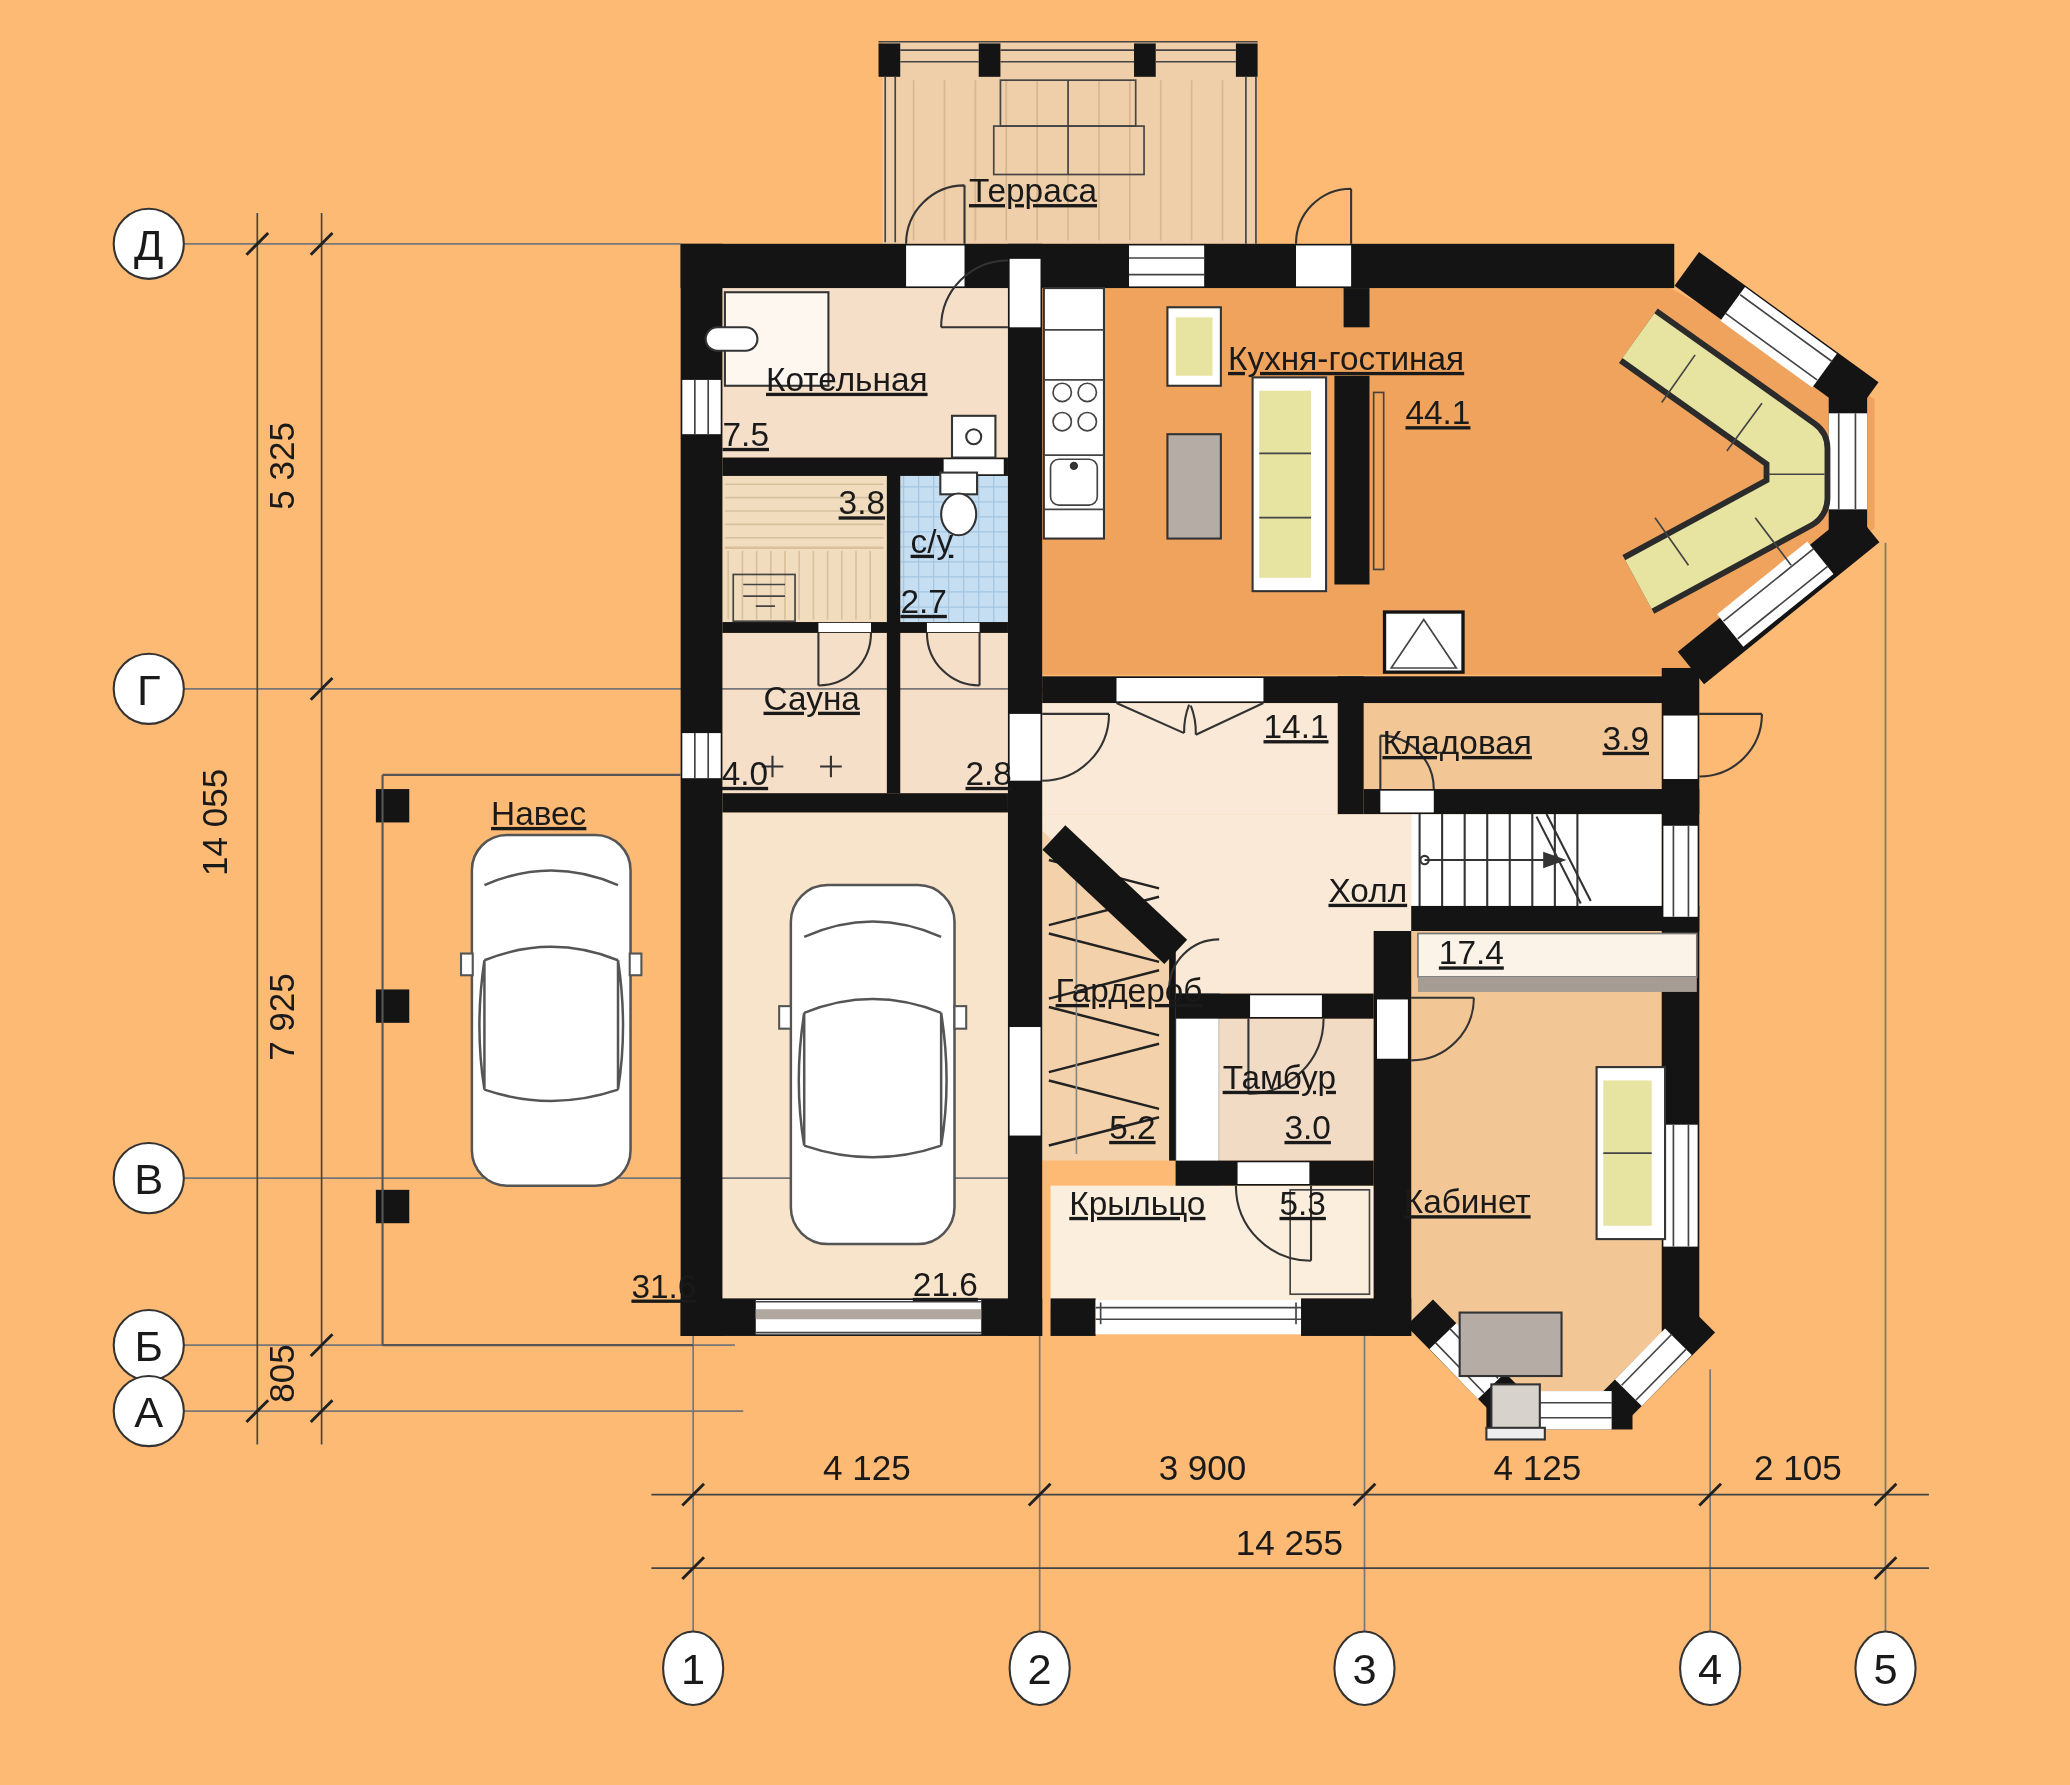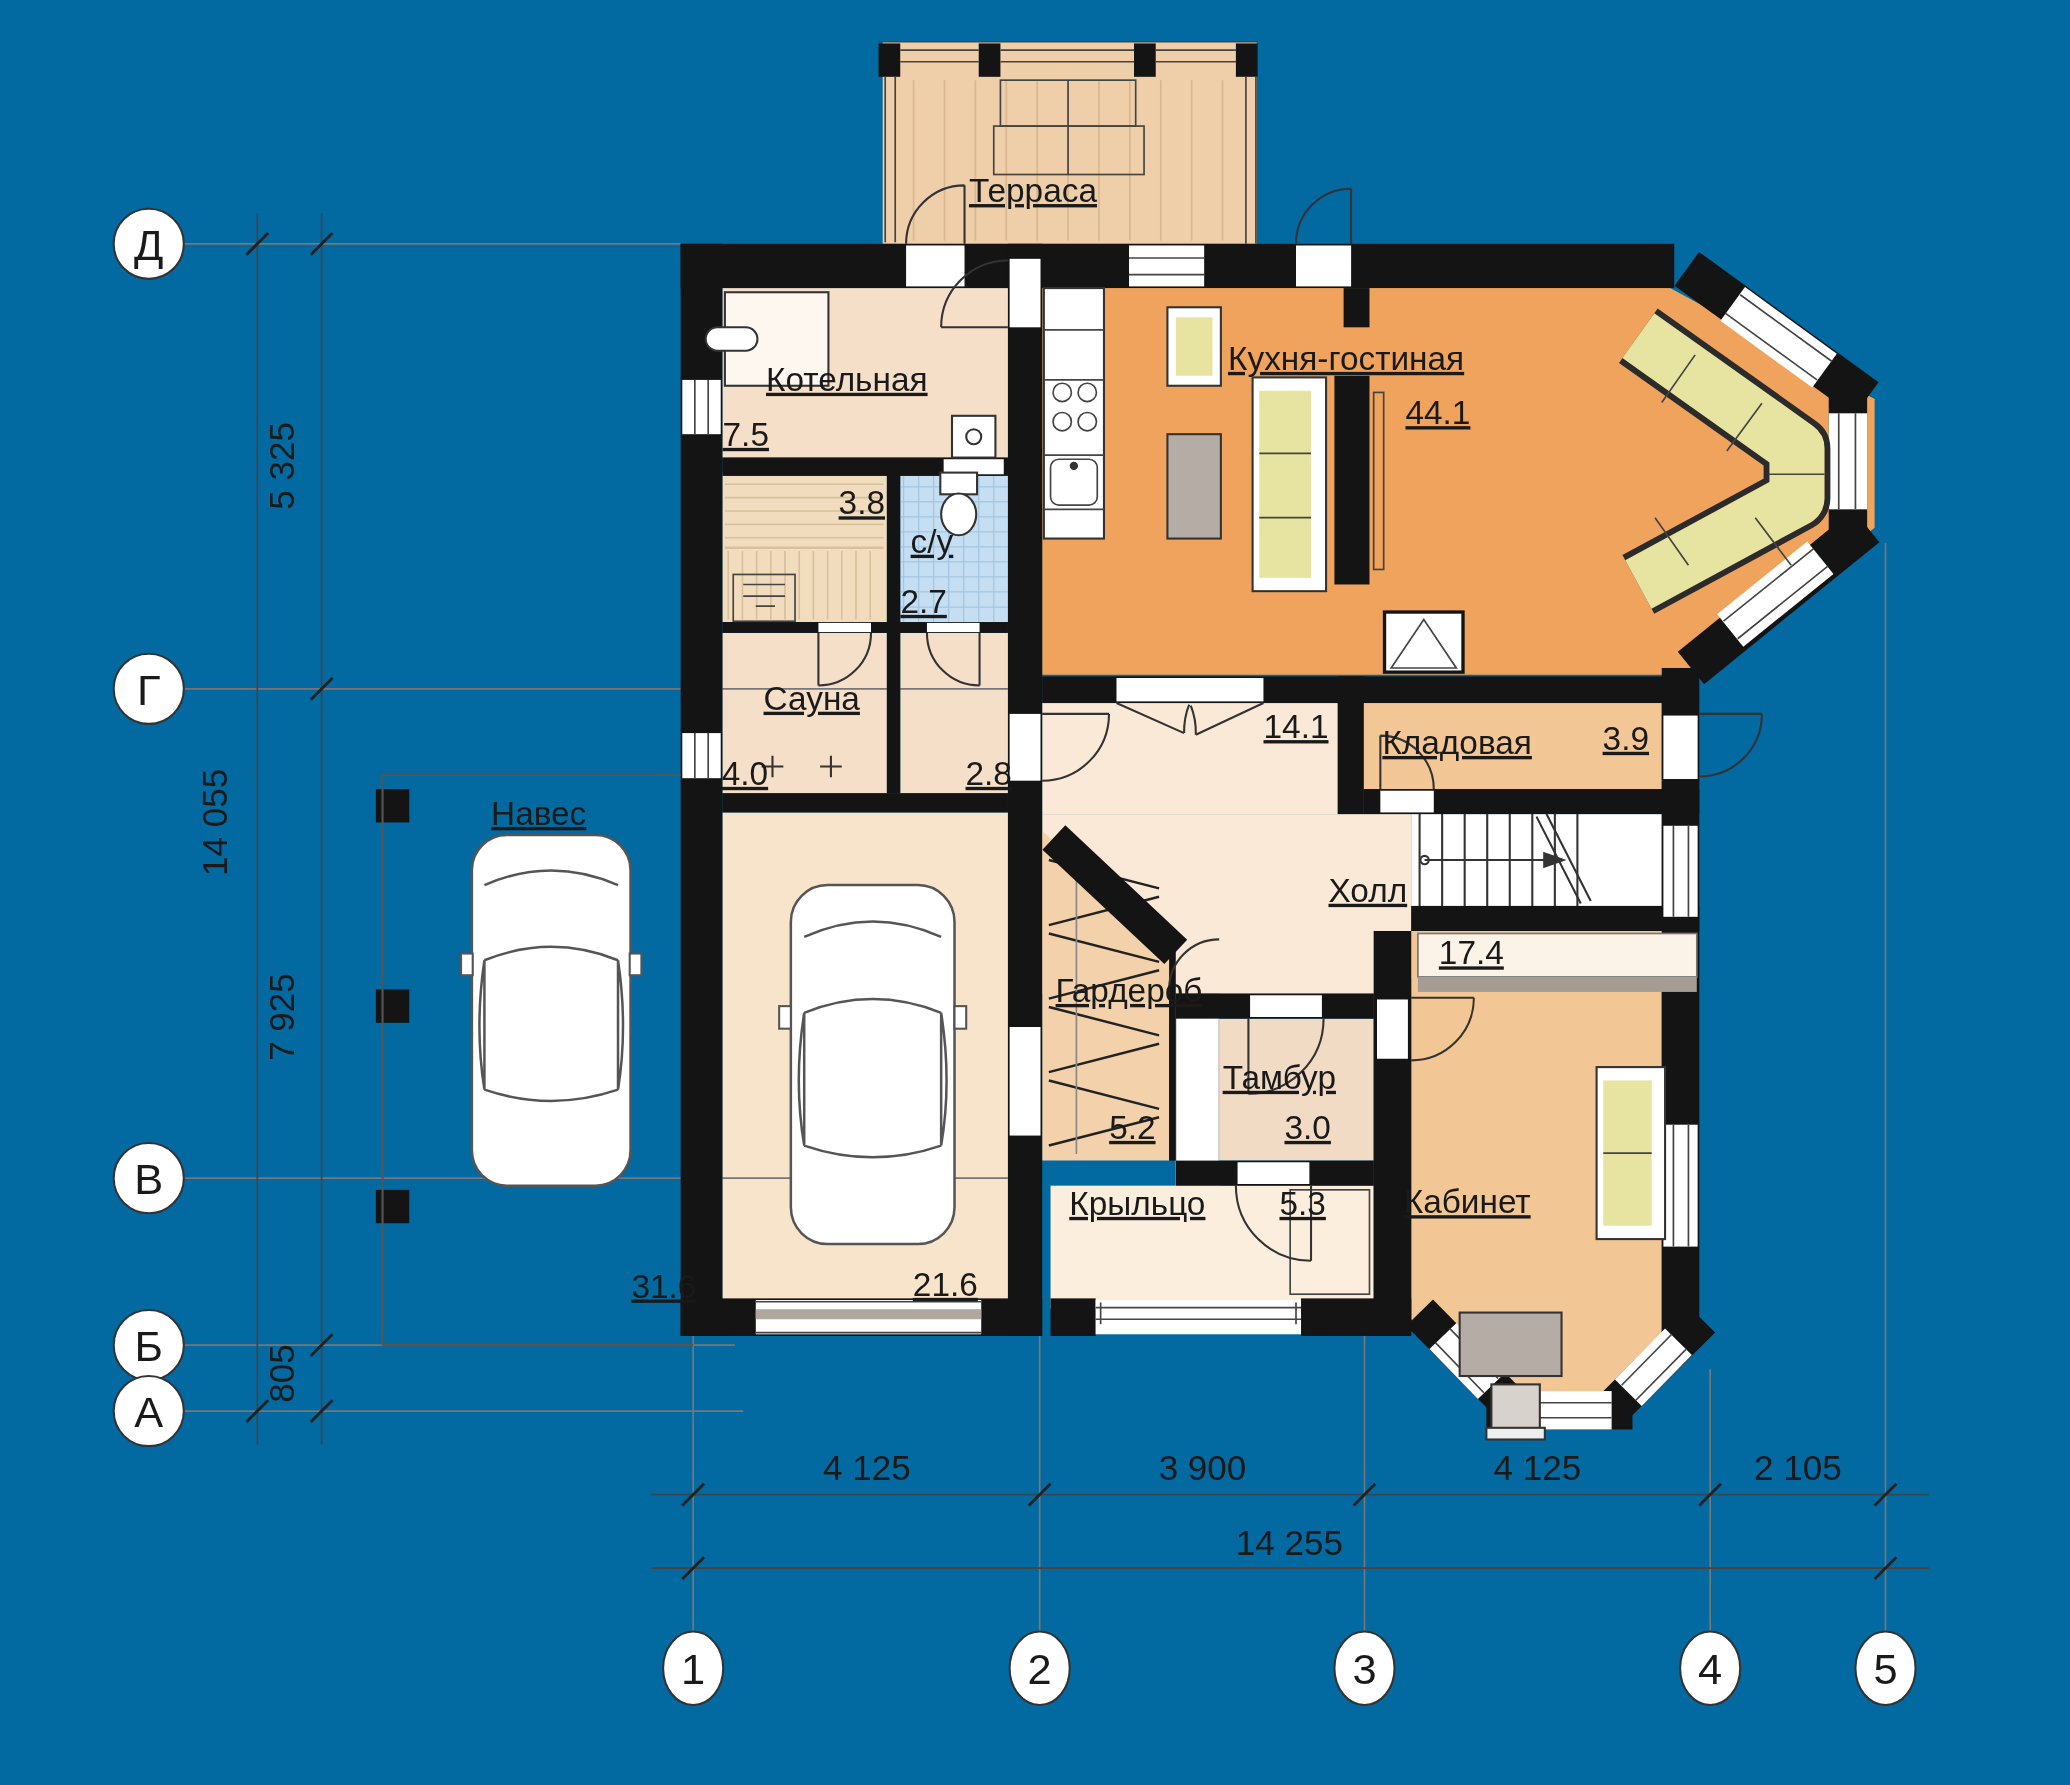--- a/index.html
+++ b/index.html
@@ -1,16 +1,16 @@
 <!DOCTYPE html>
 <html style="font-size:13.4px"><head>
 <meta charset="utf-8">
 <style>
   html,body{margin:0;padding:0;background:#fff;}
-  .sheet{position:relative;width:2071px;height:1786px;background:#0369a1;overflow:hidden;
+  .sheet{position:relative;width:2071px;height:1786px;background:#fdba74;overflow:hidden;
          font-family:"Liberation Sans","DejaVu Sans",sans-serif;}
   svg{position:absolute;inset:0;}
   text{fill:#1a1a1a;}
   .rlabel{font-size:40px;text-decoration:underline;}
   .dim{font-size:42px;}
   .axis{font-size:52px;}
   .thin{stroke:#333;stroke-width:2.5;fill:none;}
   .thin2{stroke:#444;stroke-width:2;fill:none;}
   .axline{stroke:#777;stroke-width:2;fill:none;}
   .dimline{stroke:#444;stroke-width:2;fill:none;}

